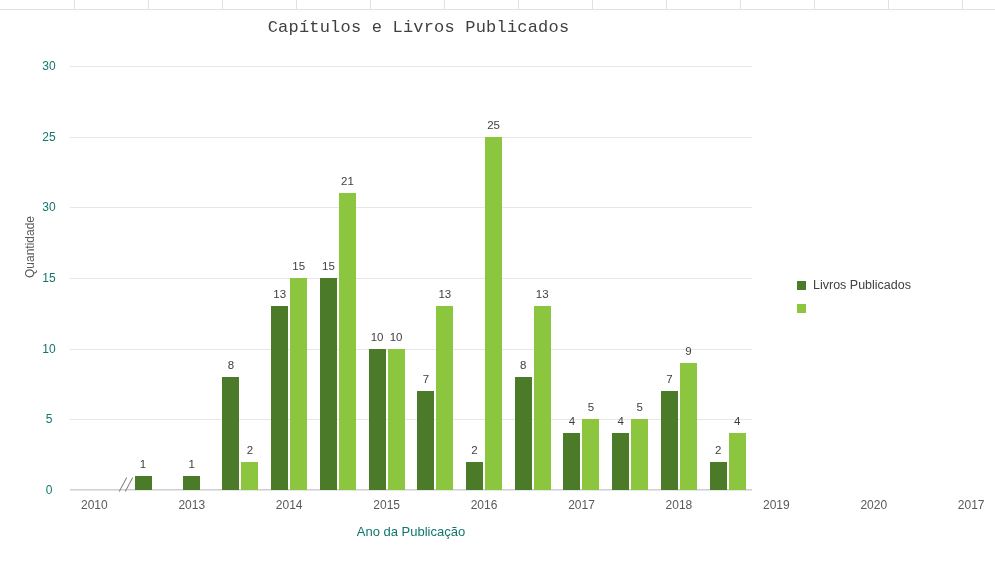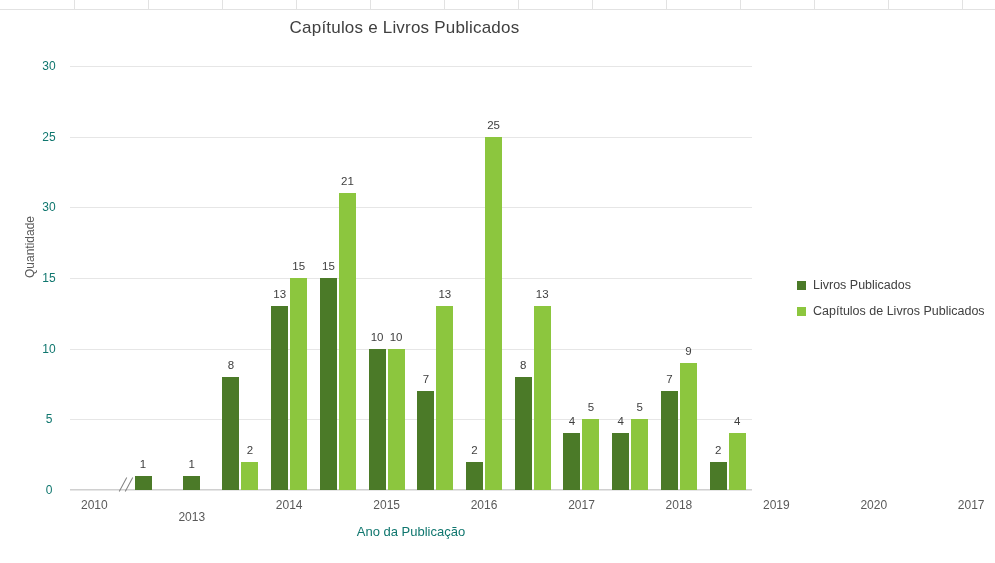--- a/index.html
+++ b/index.html
@@ -39,26 +39,27 @@
     left: 0;
     top: 9px;
     width: 995px;
     height: 1px;
     background: #e2e2e2;
   }
 
   #chart-title {
     position: absolute;
     top: 18px;
-    left: 0;
+    left: 14px;
     width: 809px;
     text-align: center;
     font-size: 17px;
     color: #404040;
     letter-spacing: 0.2px;
+    font-family: Liberation Mono, monospace;
   }
 
   
   #plot-area {
     position: absolute;
     left: 70px;
     top: 66px;
     width: 682px;
     height: 424px;
   }
@@ -236,21 +237,21 @@
         <div class="cat" style="left: 0px; width: 48.7143px;">
           <div class="axis-break" style="left: 44.7143px;">
             <i></i>
             <i class="b"></i>
           </div>
           <div class="xtick-label" style="left: 24.3571px;">2010</div>
         </div>
         <div class="cat" style="left: 48.7143px; width: 48.7143px;">
           <div class="bar s0" style="left: 15.8571px; width: 17px; height: 14.1333px; background: rgb(75, 122, 40);"></div>
           <div class="bar-label" style="left: 24.3571px; top: 391.867px;">1</div>
-          <div class="xtick-label" style="left: 73.0714px; margin-top: 12px;">2013</div>
+          <div class="xtick-label" style="left: 73.0714px;">2013</div>
         </div>
         <div class="cat" style="left: 97.4286px; width: 48.7143px;">
           <div class="bar s0" style="left: 15.8571px; width: 17px; height: 14.1333px; background: rgb(75, 122, 40);"></div>
           <div class="bar-label" style="left: 24.3571px; top: 391.867px;">1</div>
           <div class="xtick-label" style="left: 121.786px;">2014</div>
         </div>
         <div class="cat" style="left: 146.143px; width: 48.7143px;">
           <div class="bar s0" style="left: 6.35714px; width: 17px; height: 113.067px; background: rgb(75, 122, 40);"></div>
           <div class="bar-label" style="left: 14.8571px; top: 292.933px;">8</div>
           <div class="bar s1" style="left: 25.3571px; width: 17px; height: 28.2667px; background: rgb(140, 198, 62);"></div>
@@ -328,17 +329,16 @@
 
   <div id="x-axis-title">Ano da Publicação</div>
 
   <div id="legend">
       <div class="legend-item">
         <span class="legend-swatch" style="background: rgb(75, 122, 40);"></span>
         <span>Livros Publicados</span>
       </div>
       <div class="legend-item">
         <span class="legend-swatch" style="background: rgb(140, 198, 62);"></span>
-        <span>Capítulos de Livros Publicados</span>
       </div>
     </div>
 
 </div>
 
 </body></html>

